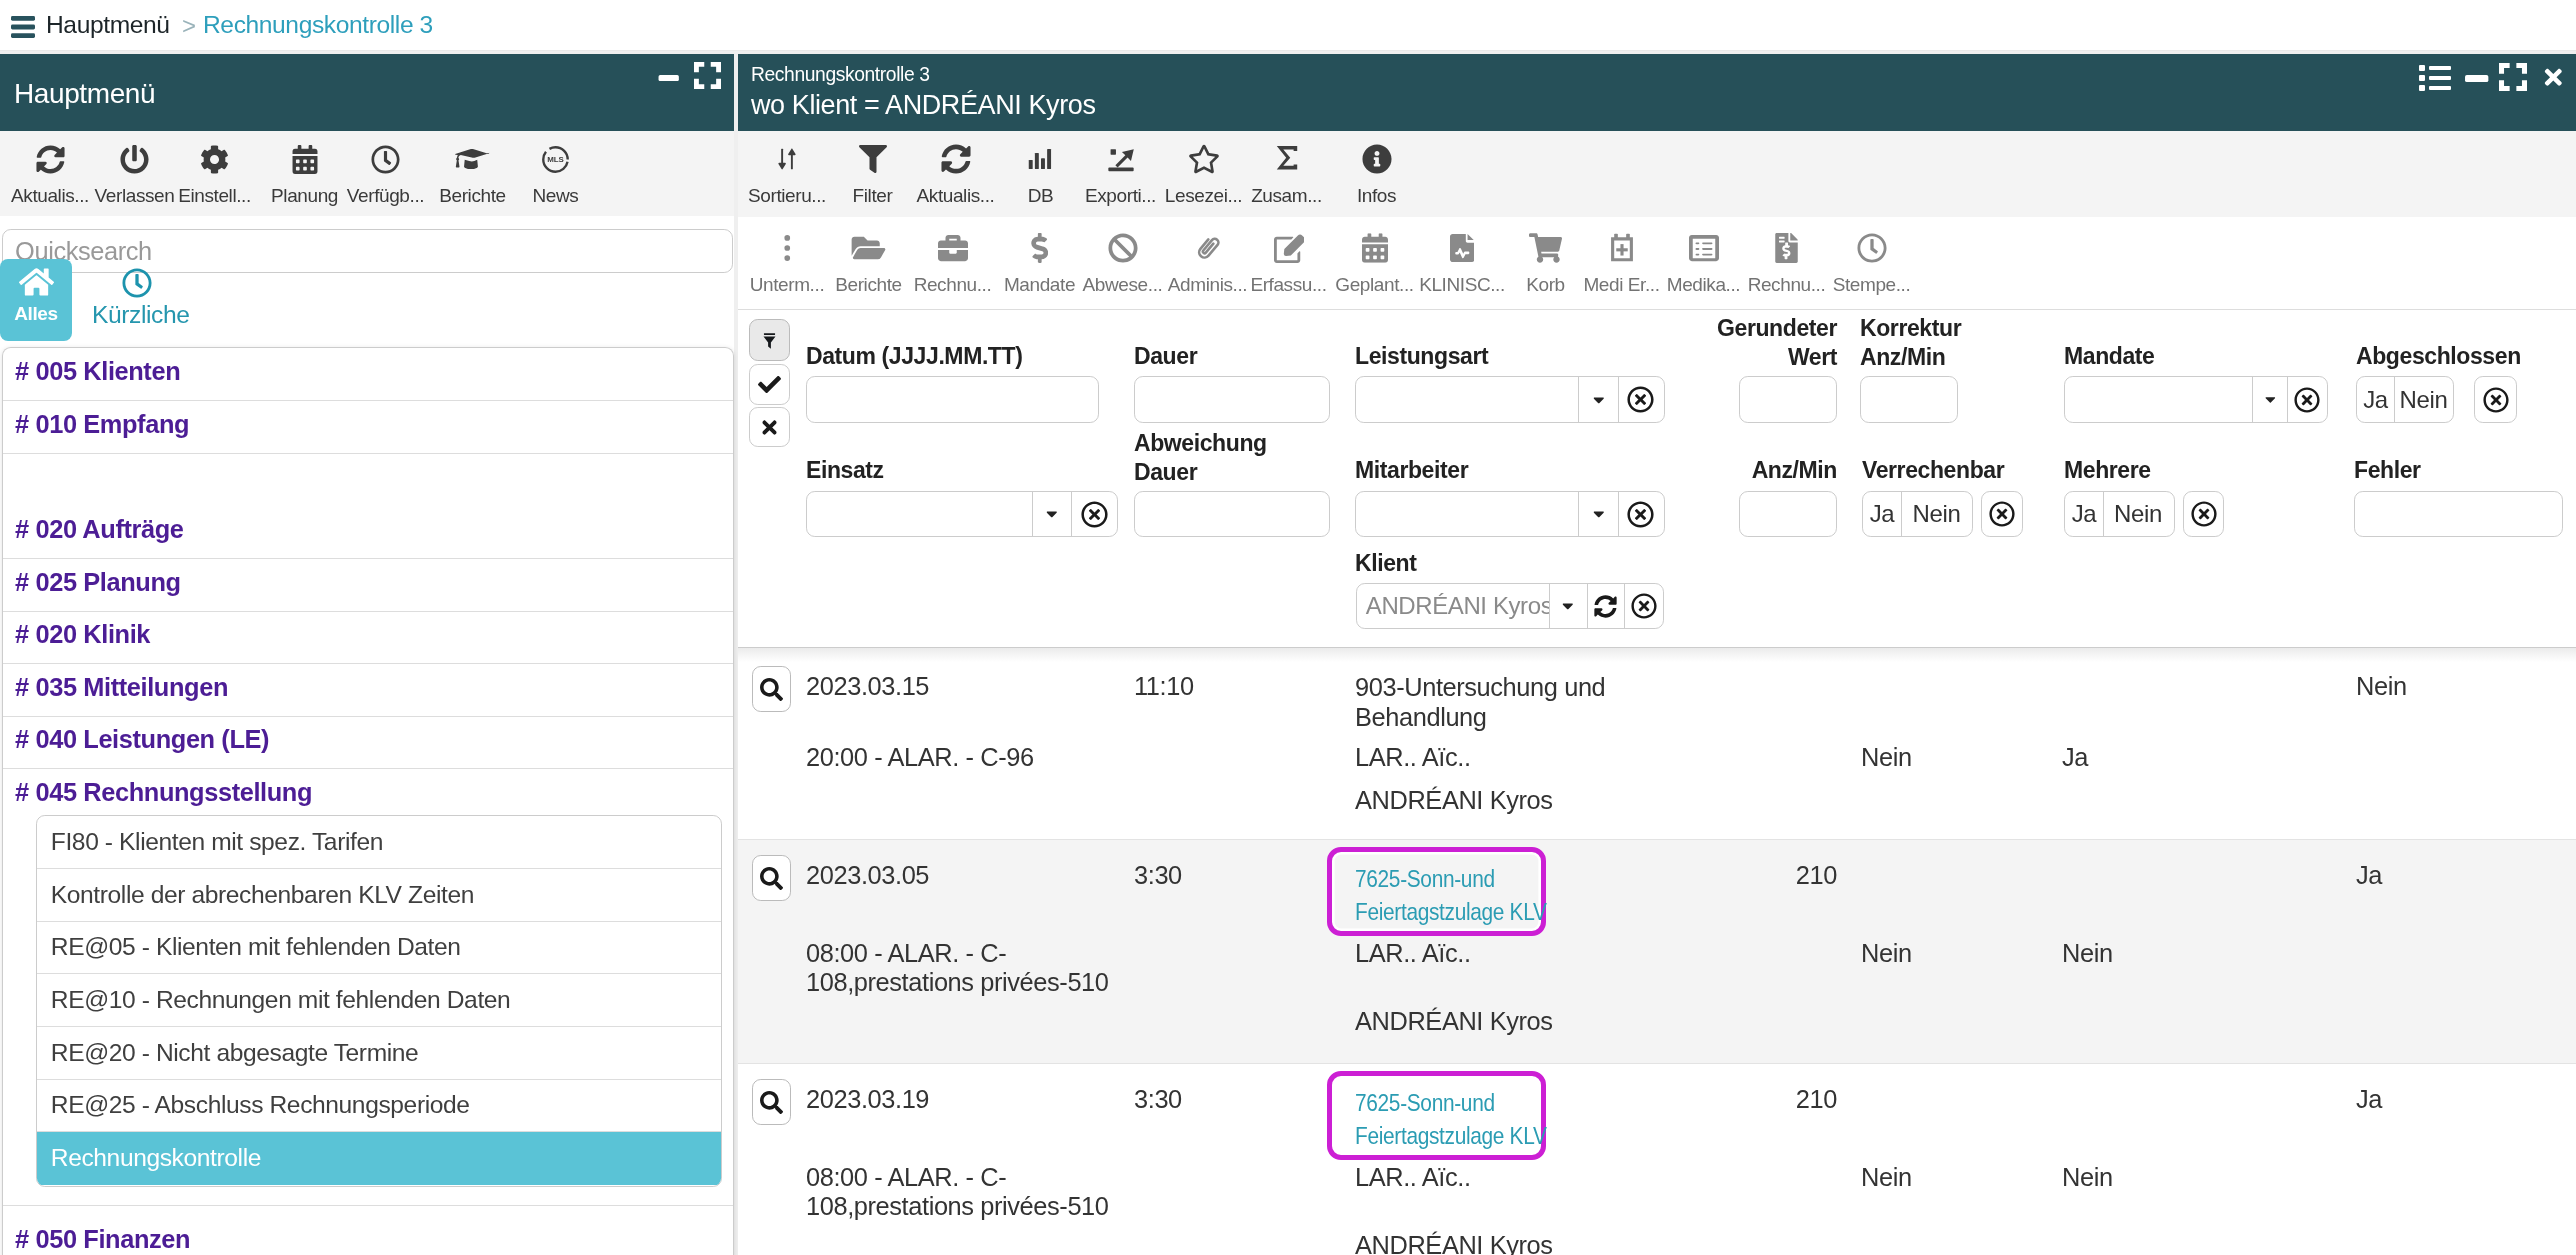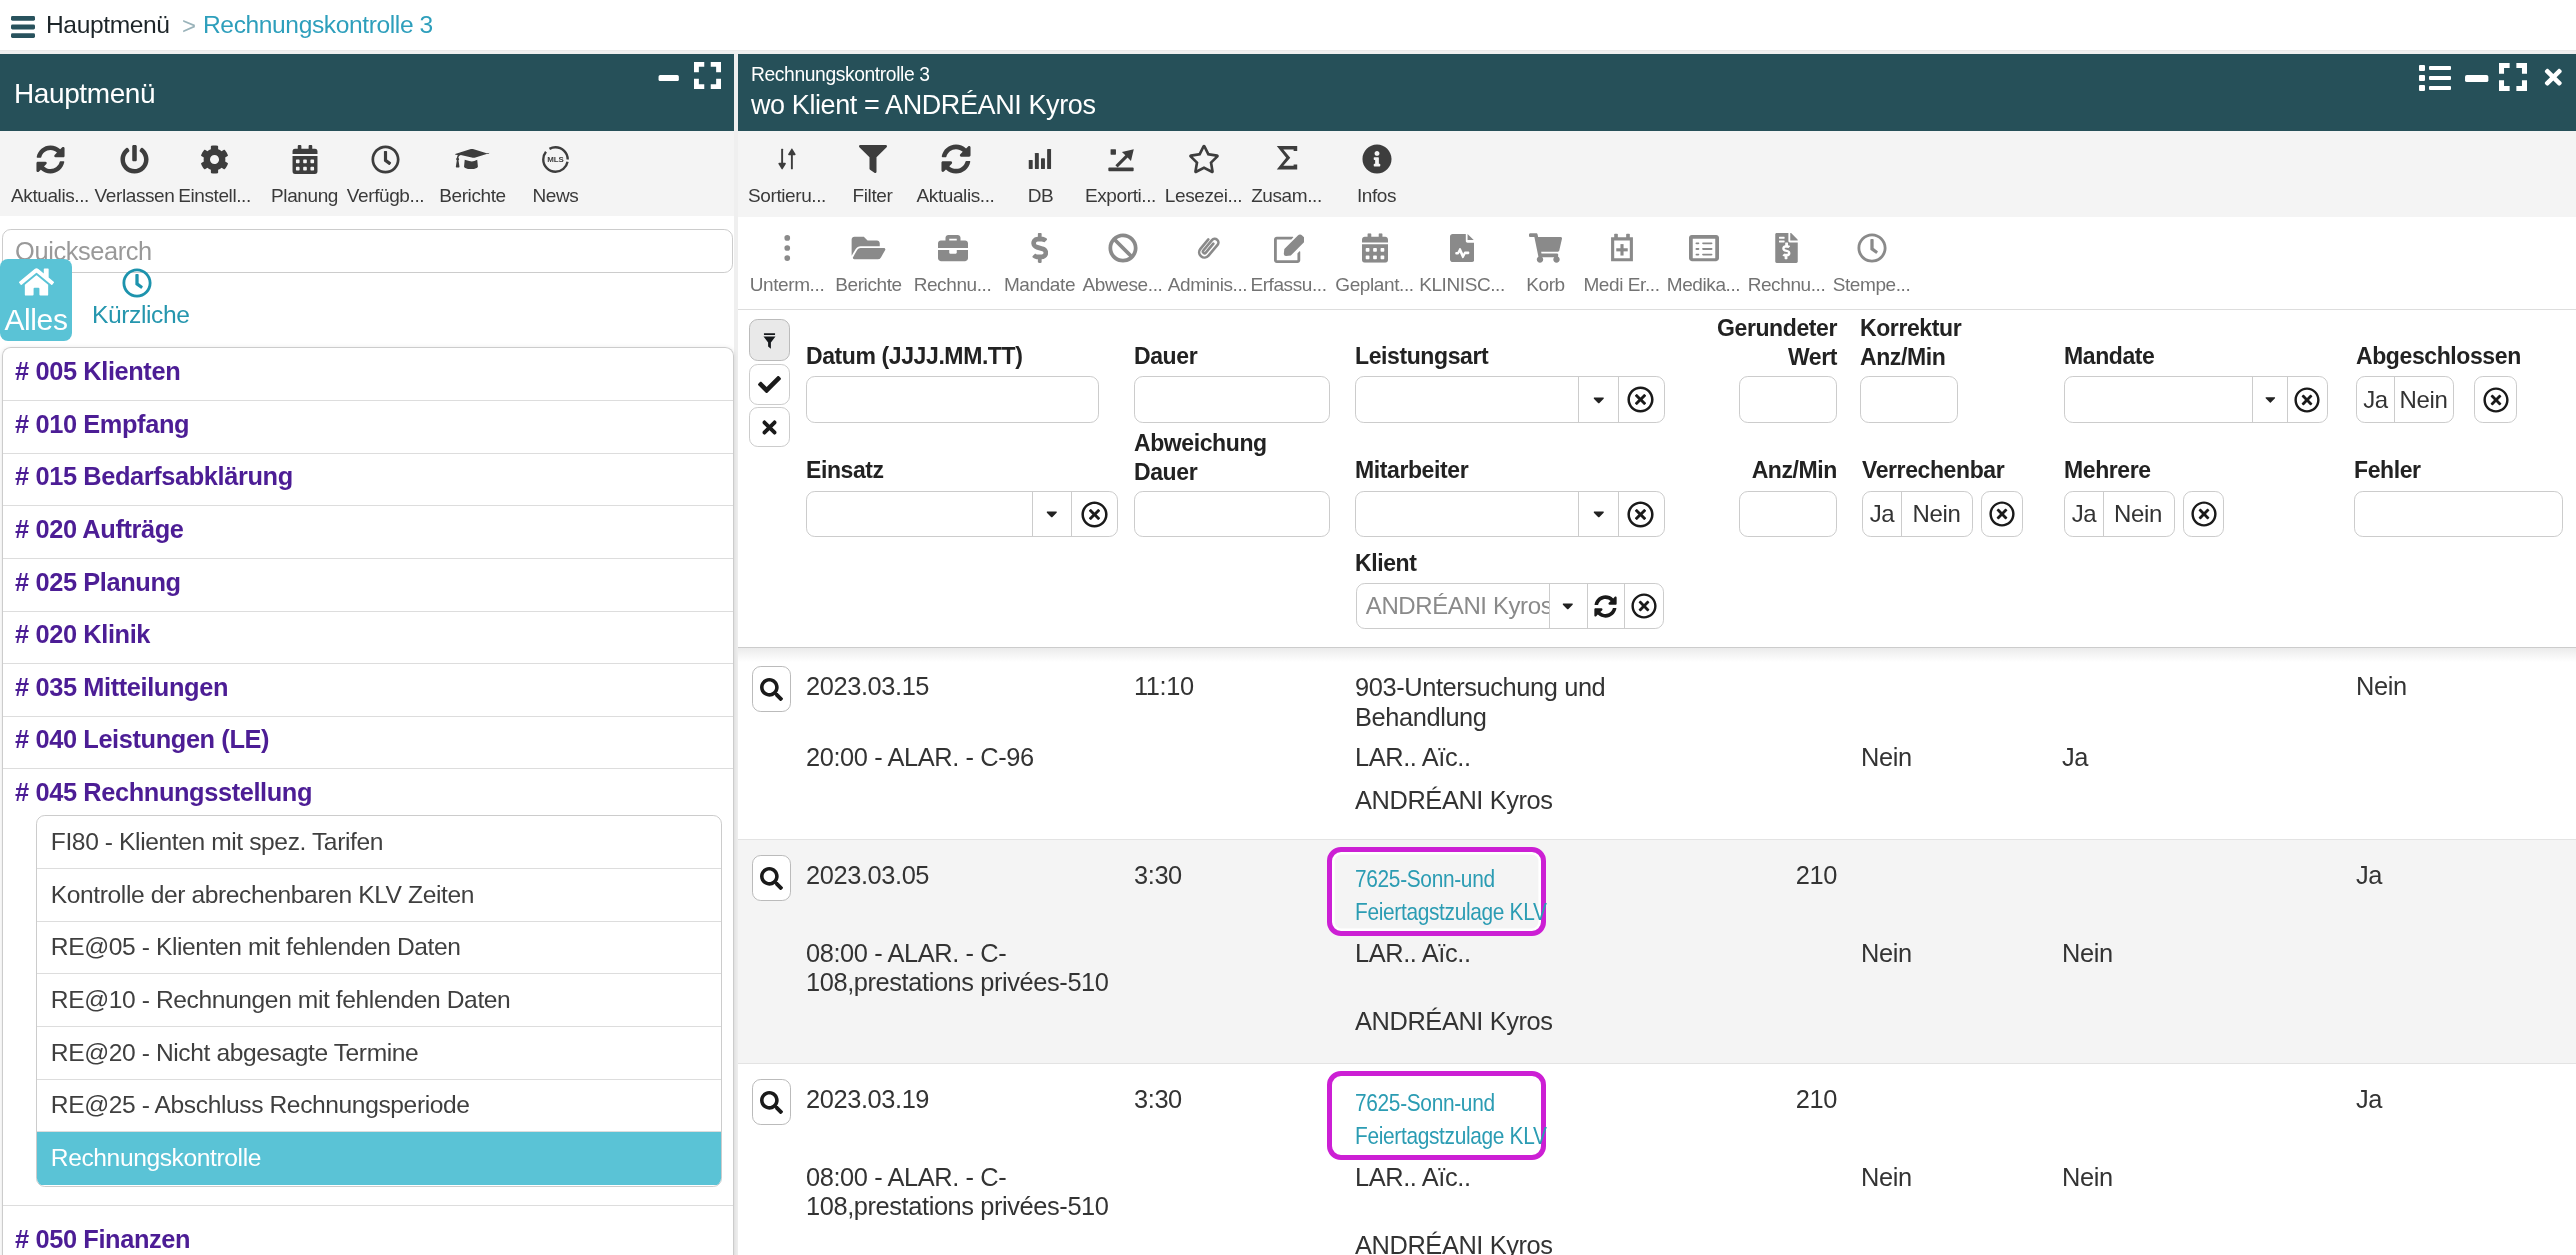--- a/index.html
+++ b/index.html
@@ -125,33 +125,32 @@
         </svg>News</div>
 
   <div class="abs" style="left:1.8px;top:175px;width:731px;height:44px;background:#fff;border:1.8px solid #ccc;border-radius:8.8px;">
     <div class="abs" style="left:12.3px;top:7px;font-size:25.4px;color:#999;">Quicksearch</div>
   </div>
 
   <div class="abs" style="left:0;top:205px;width:72px;height:82px;background:#5ac3d6;border-radius:8px;color:#fff;text-align:center;">
     <svg style="margin-top:7px" width="35" height="32" viewBox="0 0 576 512" fill="#fff">
           <path d="M280.37 148.26L96 300.11V464a16 16 0 0 0 16 16l112.06-.29a16 16 0 0 0 15.92-16V368a16 16 0 0 1 16-16h64a16 16 0 0 1 16 16v95.64a16 16 0 0 0 16 16.05L464 480a16 16 0 0 0 16-16V300L295.67 148.26a12.19 12.19 0 0 0-15.3 0zM571.6 251.47L488 182.56V44.05a12 12 0 0 0-12-12h-56a12 12 0 0 0-12 12v72.61L318.47 43a48 48 0 0 0-61 0L4.34 251.47a12 12 0 0 0-1.6 16.9l25.5 31A12 12 0 0 0 45.15 301l235.22-193.74a12.19 12.19 0 0 1 15.3 0L530.9 301a12 12 0 0 0 16.9-1.6l25.5-31a12 12 0 0 0-1.7-16.93z"></path>
         </svg>
-    <div style="font-size:30px;margin-top:1.8px;">Alles</div>
+    <div style="font-size:19px;margin-top:1.8px;font-weight:bold;">Alles</div>
   </div>
   <div class="abs" style="left:84px;top:205px;width:105px;height:82px;color:#2596ae;text-align:center;">
     <svg style="margin-top:8.8px" width="30" height="30" viewBox="0 0 512 512" fill="#1d93ad">
           <path d="M256 8C119 8 8 119 8 256s111 248 248 248 248-111 248-248S393 8 256 8zm0 448c-110.5 0-200-89.5-200-200S145.5 56 256 56s200 89.5 200 200-89.5 200-200 200zm61.8-104.4l-84.9-61.7c-3.1-2.3-4.9-5.9-4.9-9.7V116c0-6.6 5.4-12 12-12h32c6.6 0 12 5.4 12 12v141.7l66.8 48.6c5.4 3.9 6.5 11.4 2.6 16.8L334.6 349c-3.9 5.3-11.4 6.5-16.8 2.6z"></path>
         </svg>
     <div style="font-size:24.6px;margin-top:0px;margin-left:8px;">Kürzliche</div>
   </div>
 
   <div id="menubox" class="abs">
     <div class="mitem" style="top:0px;"># 005 Klienten</div>
     <div class="mitem" style="top:53px;"># 010 Empfang</div>
-    <div class="mitem" style="top:105px;"># 015 Bedarfsabklärung</div>
     <div class="mitem" style="top:158px;"># 020 Aufträge</div>
     <div class="mitem" style="top:211px;"># 025 Planung</div>
     <div class="mitem" style="top:263px;"># 020 Klinik</div>
     <div class="mitem" style="top:316px;"># 035 Mitteilungen</div>
     <div class="mitem" style="top:368px;"># 040 Leistungen (LE)</div>
     <div class="mitem" style="top:421px;height:437px;border-bottom:0.9px solid #ddd;"># 045 Rechnungsstellung</div>
     <div class="abs" style="left:33px;top:467px;width:686px;height:372px;background:#fff;border:1.8px solid #ccc;border-radius:8.8px;overflow:hidden;">
       <div class="sitem" style="top:0px;">FI80 - Klienten mit spez. Tarifen</div>
       <div class="sitem" style="top:53px;">Kontrolle der abrechenbaren KLV Zeiten</div>
       <div class="sitem" style="top:105px;">RE@05 - Klienten mit fehlenden Daten</div>

